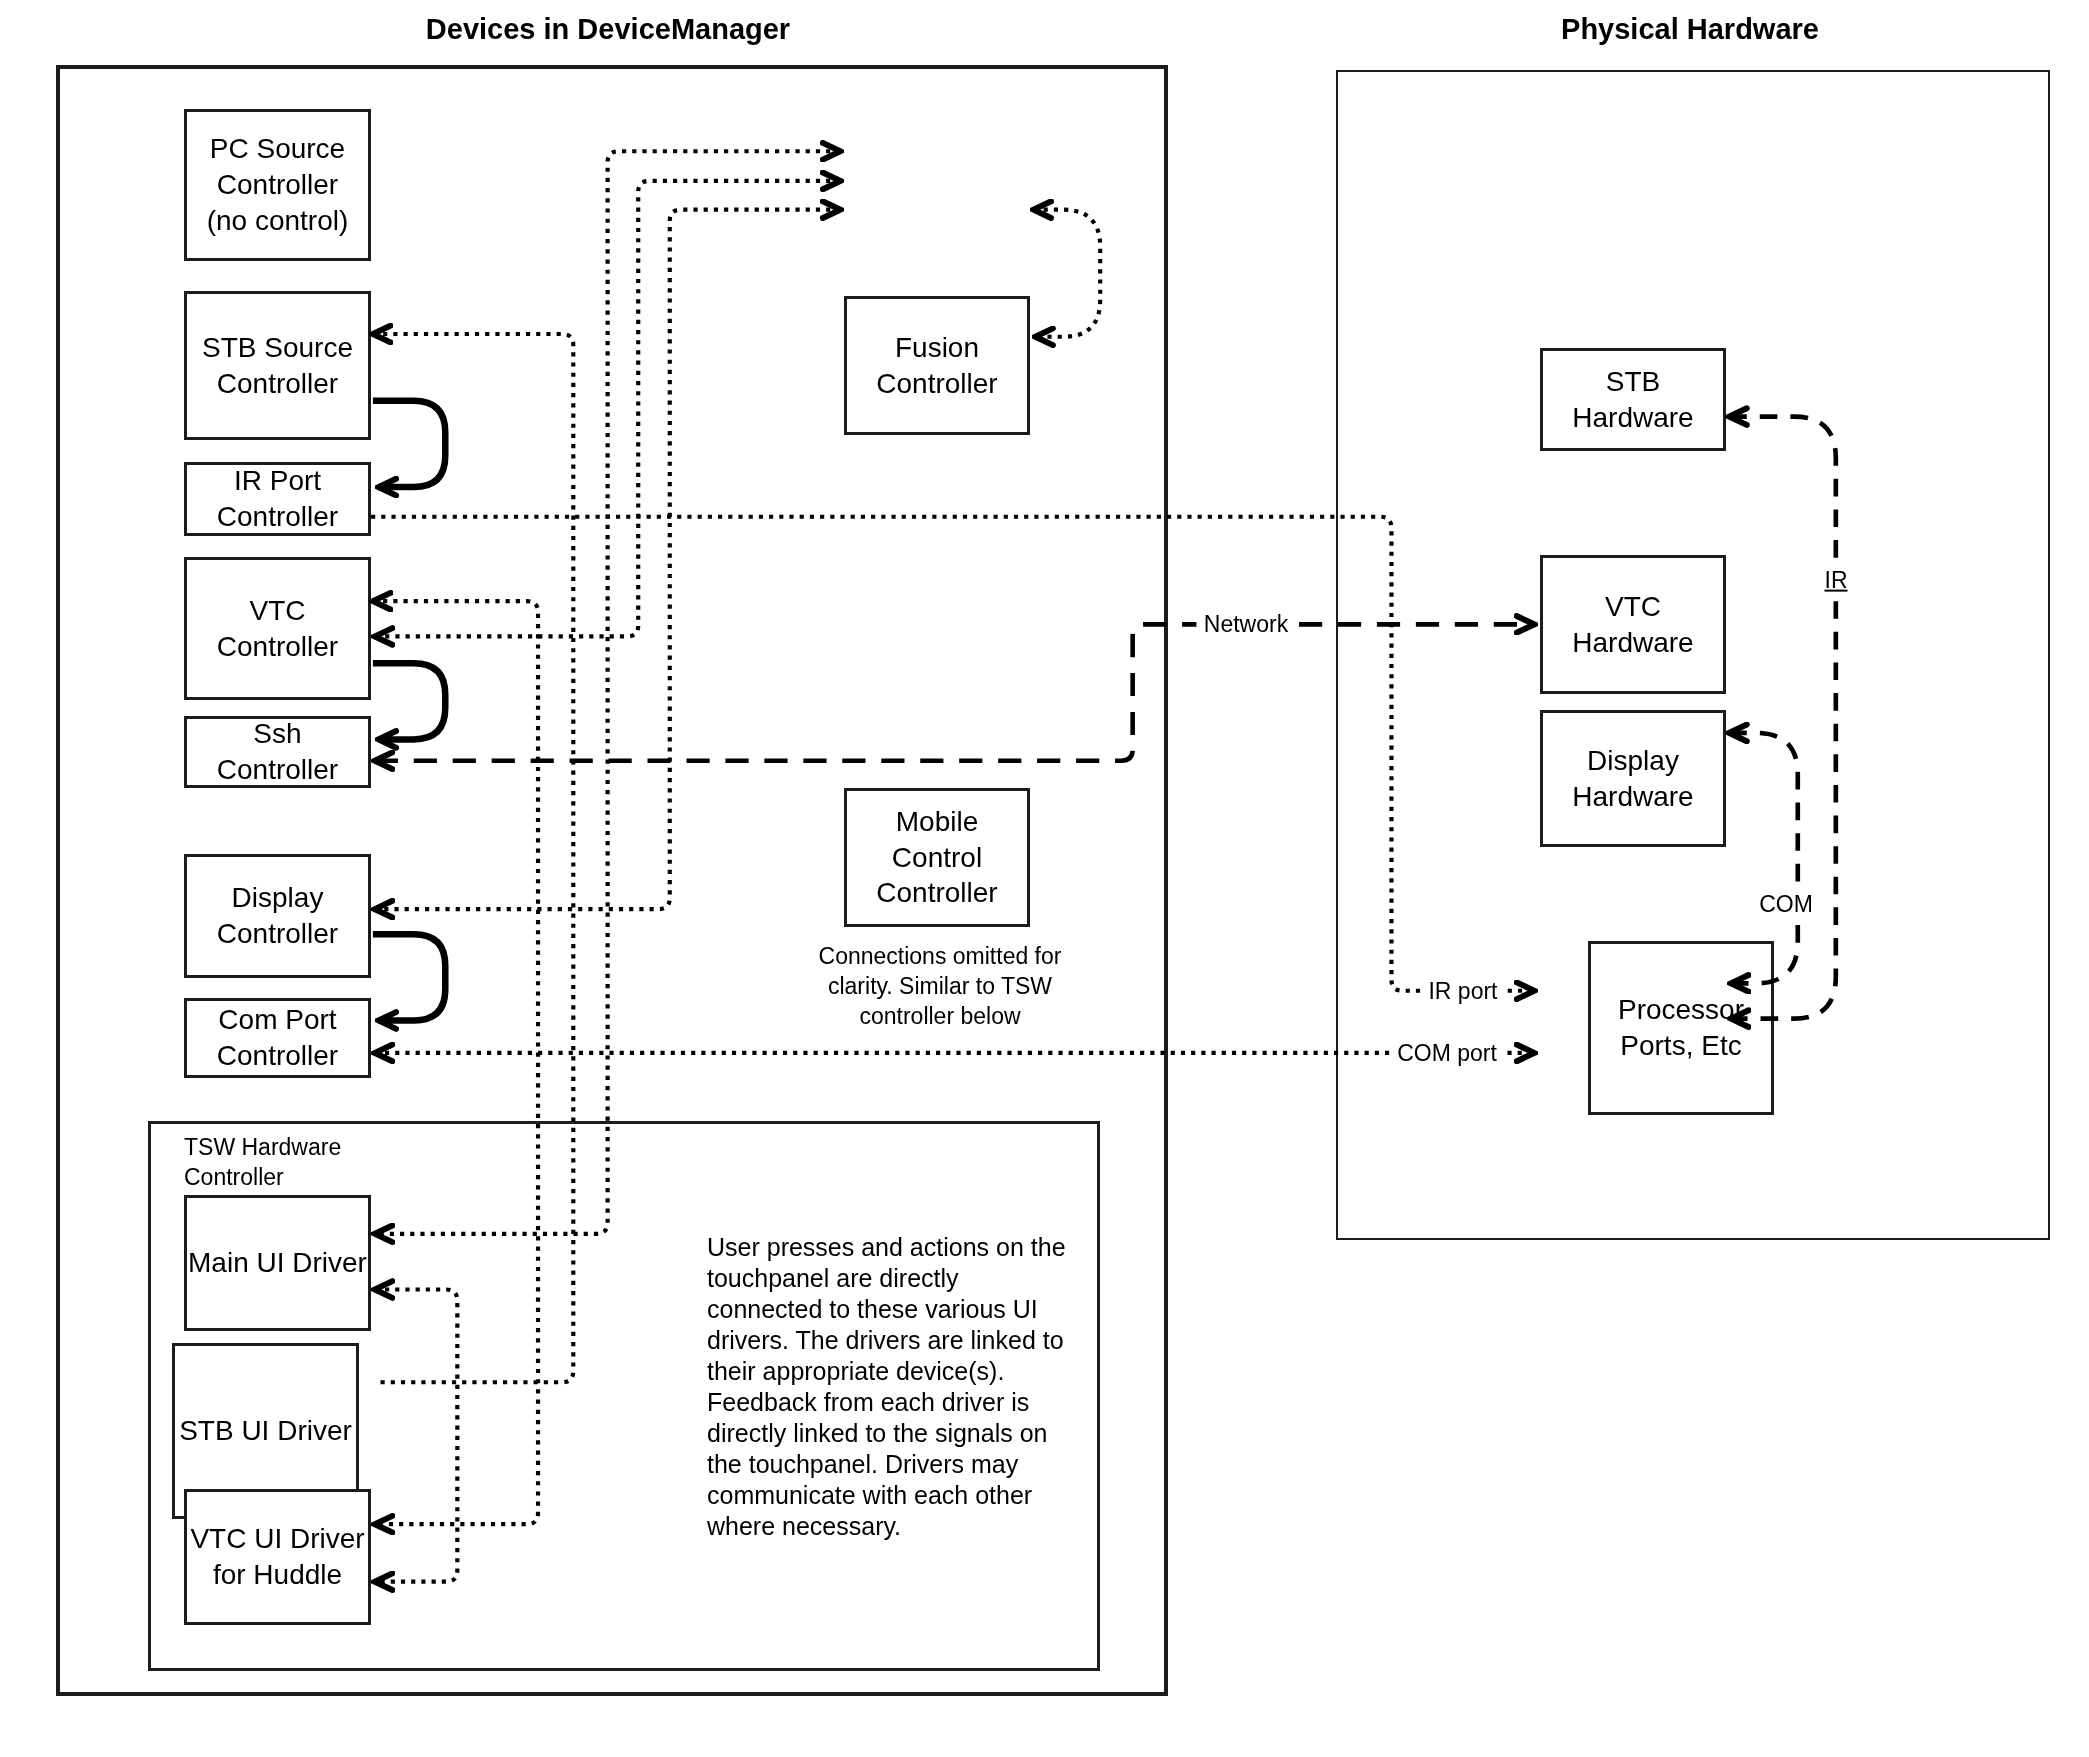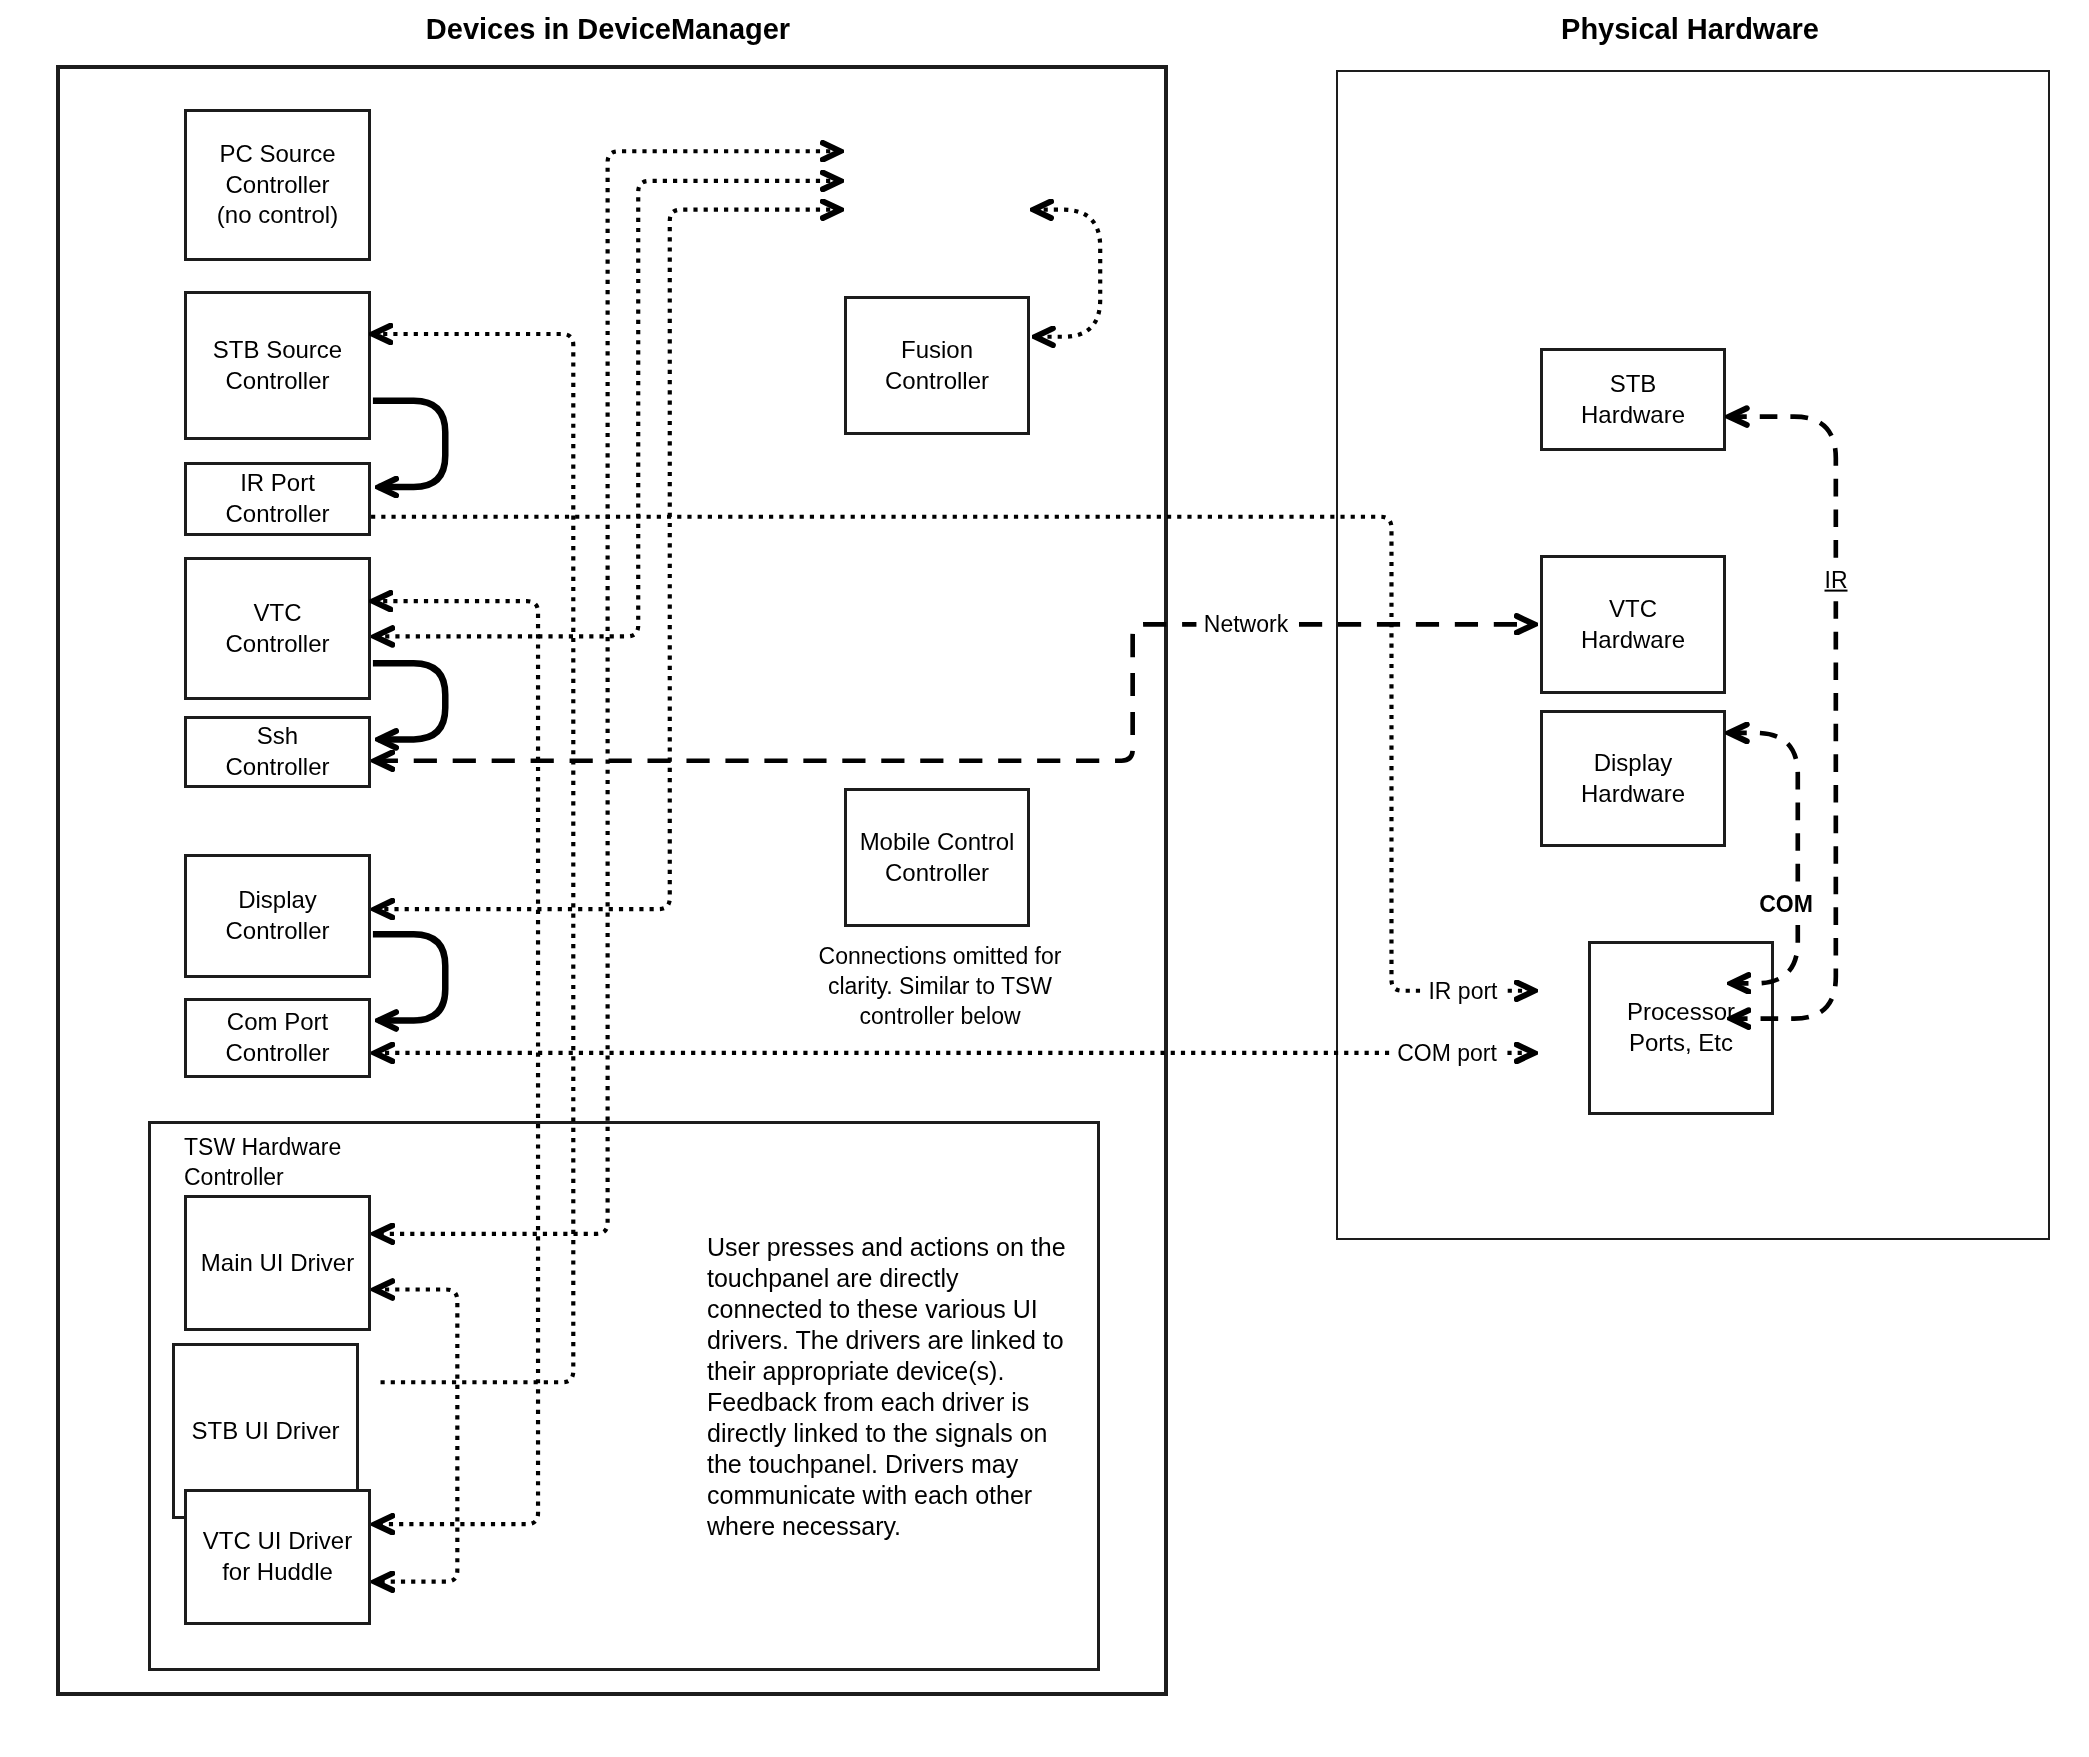--- a/index.html
+++ b/index.html
@@ -12,21 +12,21 @@
     position:absolute;transform:translateX(-50%);
     font-size:29px;font-weight:bold;white-space:nowrap;z-index:6;
   }
   .container{position:absolute;background:transparent;z-index:2;}
   .container.thick{border:4.6px solid #1d1d1d;}
   .container.mid{border:3.7px solid #1d1d1d;}
   .container.thin{border:2.8px solid #1d1d1d;}
   .box{
     position:absolute;border:3.7px solid #1c1c1c;background:#ffffff;
     display:flex;align-items:center;justify-content:center;text-align:center;
-    font-size:24px;line-height:1.28;white-space:pre-line;z-index:4;box-sizing:border-box;
+    font-size:28px;line-height:1.28;white-space:pre-line;z-index:4;box-sizing:border-box;
   }
   .note{
     position:absolute;white-space:pre-line;z-index:4;font-size:23px;line-height:1.3;
   }
   .note.center{text-align:center;transform:translateX(-50%);}
   .tsw-label{
     position:absolute;white-space:pre-line;font-size:23px;line-height:1.3;z-index:4;
   }
   .para{
     position:absolute;font-size:25px;line-height:1.24;z-index:4;
@@ -114,18 +114,18 @@
       <path d="M 1864,790 H 1893 Q 1938,790 1938,835 V 1015 Q 1938,1060 1893,1060 H 1866" stroke-width="5" stroke-dasharray="19 14" marker-start="url(#arrow)" marker-end="url(#arrow)"></path>
 
       <path d="M 402,432 H 446 Q 480,432 480,466 V 491 Q 480,525 446,525 H 408" stroke-width="7" marker-end="url(#arrow)"></path>
       <path d="M 402,715 H 446 Q 480,715 480,749 V 763 Q 480,797 446,797 H 408" stroke-width="7" marker-end="url(#arrow)"></path>
       <path d="M 402,1007 H 446 Q 480,1007 480,1041 V 1066 Q 480,1100 446,1100 H 408" stroke-width="7" marker-end="url(#arrow)"></path>
     </g>
   </svg>
 
   <span class="wire-label" style="left:1246px;top:624px;">Network</span>
   <span class="wire-label" style="left:1836px;top:580px;text-decoration:underline;">IR</span>
-  <span class="wire-label" style="left:1786px;top:904px;font-weight:bold;">COM</span>
+  <span class="wire-label" style="left:1786px;top:904px;">COM</span>
   <span class="wire-label" style="left:1463px;top:991px;">IR port</span>
   <span class="wire-label" style="left:1447px;top:1053px;">COM port</span>
 
 </div>
 
 
 </body></html>

